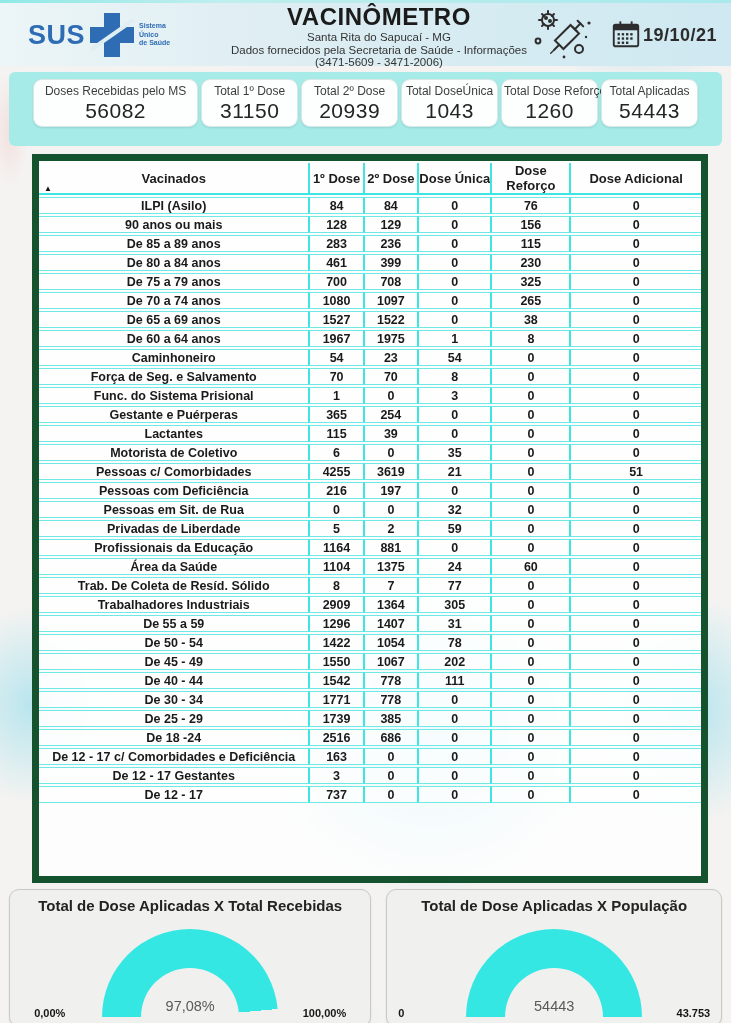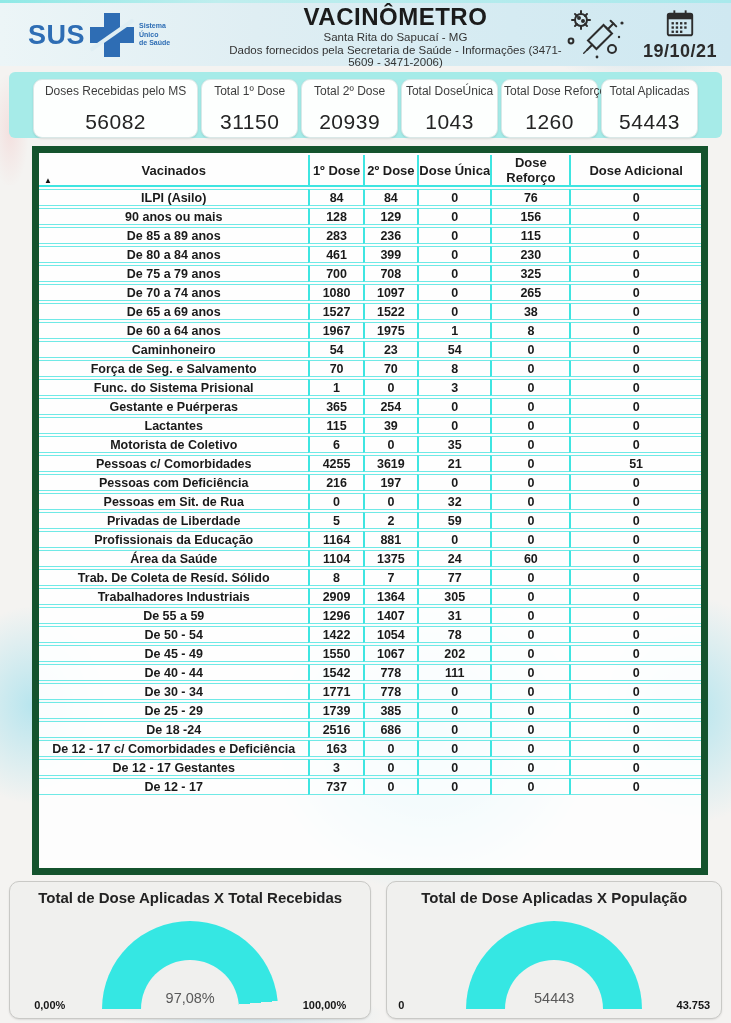--- a/index.html
+++ b/index.html
@@ -28,45 +28,45 @@
   .sus-cross .bar-v { position:absolute; left: 14px; top: 0; width: 16px; height: 44px; background:#2e6db4; }
   .sus-cross .bar-h { position:absolute; top: 14px; left: 0; width: 44px; height: 16px; background:#2e6db4; }
   .sus-cross .slash { position:absolute; top: 20px; left: -4px; width: 52px; height: 4px;
     background:#dfeef3; transform: rotate(-35deg); }
   .sus-sub { color:#2e6db4; font-size: 7px; font-weight: bold; white-space: pre-line; line-height: 1.25; }
   .titles { flex: 1; text-align: center; margin-top: 2px; }
   .titles h1 { font-size: 24px; letter-spacing: 0.5px; color: #1b1b1b; line-height: 1.05; }
   .subtitle { font-size: 11.5px; color: #333; margin-top: 1px; }
   .infoline { font-size: 11.5px; color: #333; margin-top: 1px; }
   .header-right { display: flex; align-items: center; gap: 12px; padding-right: 4px; }
-  .cal-col { display: flex; flex-direction: column; align-items: center; gap: 1px; }
+  .cal-col { display: flex; align-items: center; gap: 1px; }
   .date-text { font-size: 18px; font-weight: 600; color: #2b2b2b; letter-spacing: 0.5px; }
 
   
   .band {
     position: relative; z-index: 1;
     margin: 6px 9px 8px 9px;
     background: #a6ebe8;
     border-radius: 6px;
-    padding: 7px 24px 0 24px;
+    padding: 7px 24px 19px 24px;
     display: flex; gap: 3px;
   }
   .card {
     flex: 1 1 0;
     background: #fdfffe;
     border: 1px solid #d9e8e7;
     border-radius: 9px;
     box-shadow: 0 1px 2px rgba(0,60,60,0.12);
     text-align: center;
     padding: 4px 2px 3px 2px;
     min-width: 0;
   }
   .card.wide { flex: 1.75 1 0; }
   .card-label { font-size: 12px; color: #3d3d3d; white-space: nowrap; }
-  .card-value { font-size: 21px; color: #242424; letter-spacing: 0.5px; margin-top: 12px; }
+  .card-value { font-size: 21px; color: #242424; letter-spacing: 0.5px; margin-top: 1px; }
 
   
   .table-wrap {
     position: relative; z-index: 1;
     margin: 0 23px 6px 32px;
     height: 729px;
     background: rgba(255,255,255,0.82);
     border: 7px solid #14532d;
     overflow: hidden;
   }

